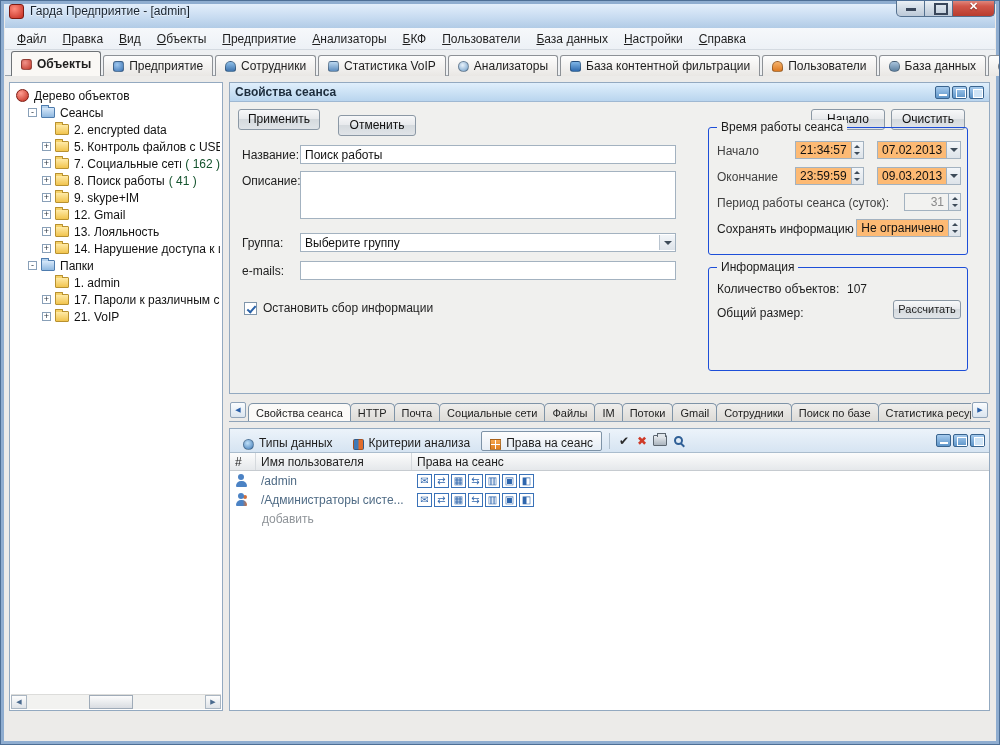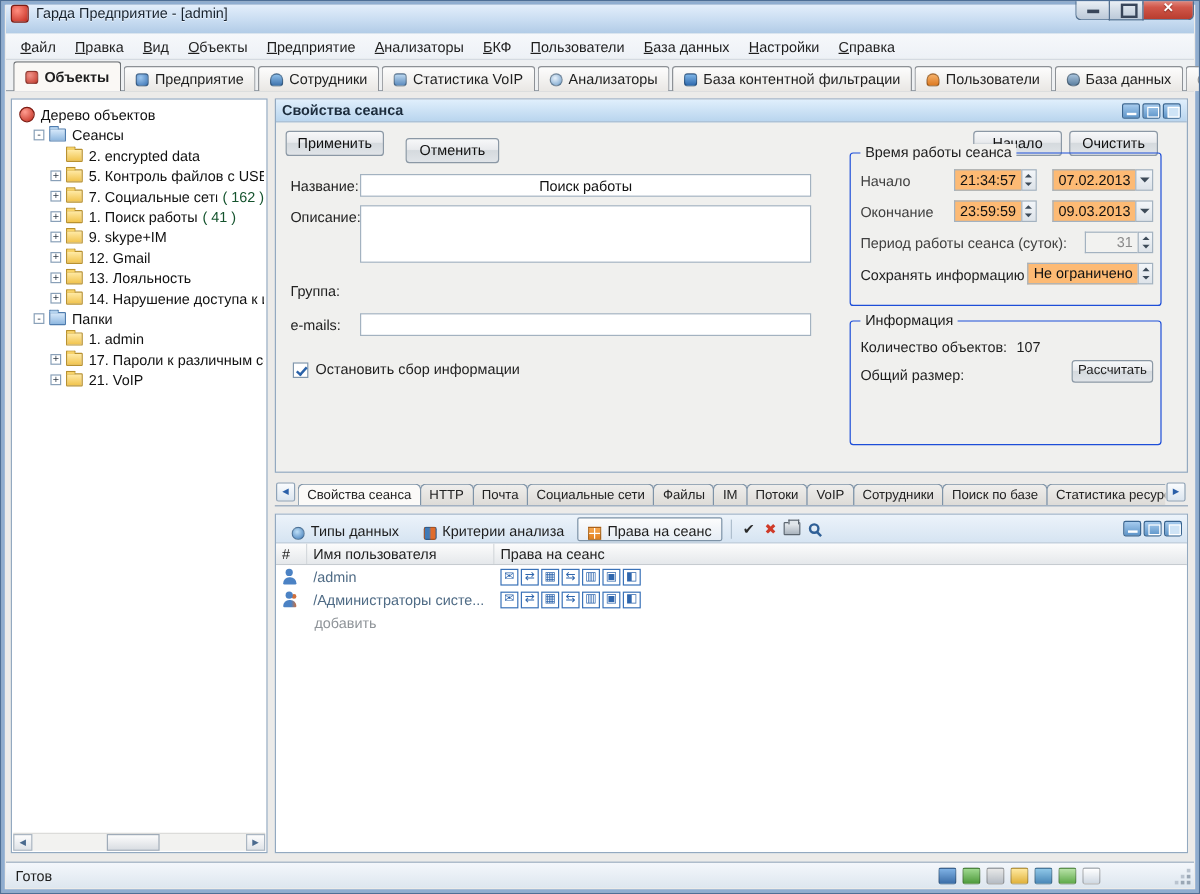--- a/index.html
+++ b/index.html
@@ -104,21 +104,21 @@
   .btn-apply{left:8px;top:26px;width:82px;}
   .btn-cancel{left:96px;top:32px;width:78px;margin-left:12px;}
   .btn-delete{right:104px;top:26px;width:74px;}
   .btn-clear{right:24px;top:26px;width:74px;}
   .btn-calc{position:absolute;right:6px;top:32px;width:68px;height:19px;border:1px solid #8b98a5;border-radius:3px;
     background:linear-gradient(#f7f8f9,#e8eaed 45%,#d5dade 50%,#e0e4e8);font-size:11px;text-align:center;line-height:17px;}
 
   .flabel{position:absolute;left:12px;font-size:12px;color:#222;}
   .field{position:absolute;background:#fff;border:1px solid #a3b2c0;height:19px;font-size:12px;
     padding:1px 4px;font-family:"Liberation Sans",sans-serif;color:#111;}
-  input.field{outline:none;text-align:center;}
+  input.field{outline:none;}
   .f-name{left:70px;top:62px;width:376px;}
   .f-desc{left:70px;top:88px;width:376px;height:48px;resize:none;outline:none;}
   .combo{left:70px;top:150px;width:376px;display:flex;align-items:center;padding-right:0;}
   .combo .combo-text{flex:1;color:#111;}
   .combo .dd{width:16px;align-self:stretch;border-left:1px solid #b9c4cf;
     background:linear-gradient(#f3f6f9,#dde3e9);display:flex;align-items:center;justify-content:center;}
   .tri-dn{width:0;height:0;border-left:4px solid transparent;border-right:4px solid transparent;border-top:4px solid #3d4b59;}
   .tri-up-s{width:0;height:0;border-left:3px solid transparent;border-right:3px solid transparent;border-bottom:3px solid #3d4b59;}
   .tri-dn-s{width:0;height:0;border-left:3px solid transparent;border-right:3px solid transparent;border-top:3px solid #3d4b59;}
   .f-emails{left:70px;top:178px;width:376px;}
@@ -303,21 +303,21 @@
         </div>
         <div class="trow lv2">
           <span class="expander plus"></span>
           <span class="folder"></span>
           <span class="tlabel">7. Социальные сети</span>
           <span class="tcount">( 162 )</span>
         </div>
         <div class="trow lv2">
           <span class="expander plus"></span>
           <span class="folder"></span>
-          <span class="tlabel">1. Поиск работы</span>
+          <span class="tlabel">8. Поиск работы</span>
           <span class="tcount">( 41 )</span>
         </div>
         <div class="trow lv2">
           <span class="expander plus"></span>
           <span class="folder"></span>
           <span class="tlabel">9. skype+IM</span>
         </div>
         <div class="trow lv2">
           <span class="expander plus"></span>
           <span class="folder"></span>
@@ -380,20 +380,26 @@
         <span class="btn btn-delete">Начало</span>
         <span class="btn btn-clear">Очистить</span>
 
         <span class="flabel" style="top:65px;">Название: *</span>
         <input class="field f-name" value="Поиск работы" style="">
 
         <span class="flabel" style="top:91px;">Описание:</span>
         <textarea class="field f-desc" style=""></textarea>
 
         <span class="flabel" style="top:153px;">Группа:</span>
+        <span class="field combo">
+          <span class="combo-text">Выберите группу</span>
+          <span class="dd">
+              <span class="tri-dn"></span>
+            </span>
+        </span>
 
         <span class="flabel" style="top:181px;">e-mails:</span>
         <input class="field f-emails" style="">
 
         <span class="cb-row">
           <span class="checkbox checked"></span>
           <span>Остановить сбор информации</span>
         </span>
 
         <div class="groupbox gb-time">
@@ -472,21 +478,21 @@
       <div class="session-strip">
         <span class="sscroll">◀</span>
         <span class="stabs">
           <span class="stab active">Свойства сеанса</span>
           <span class="stab">HTTP</span>
           <span class="stab">Почта</span>
           <span class="stab">Социальные сети</span>
           <span class="stab">Файлы</span>
           <span class="stab">IM</span>
           <span class="stab">Потоки</span>
-          <span class="stab">VoIP</span>
+          <span class="stab">Gmail</span>
           <span class="stab">Сотрудники</span>
           <span class="stab">Поиск по базе</span>
           <span class="stab">Статистика ресурсов HTTP</span>
         </span>
         <span class="sscroll">▶</span>
       </div>
 
       <div class="bottom-panel">
         <div class="bp-toolbar">
           <span class="tbtn">
@@ -560,27 +566,14 @@
           </div>
           <div class="grow">
             <span class="add-link">добавить</span>
           </div>
         </div>
       </div>
 
     </div>
   </div>
 
-  <div class="statusbar">
-    <span>Готов</span>
-    <span class="status-icons">
-      <span class="sico s1"></span>
-      <span class="sico s2"></span>
-      <span class="sico s3"></span>
-      <span class="sico s4"></span>
-      <span class="sico s5"></span>
-      <span class="sico s6"></span>
-      <span class="sico s7"></span>
-    </span>
-    <span class="grip"></span>
-  </div>
 
 </div>
 
 </body></html>

